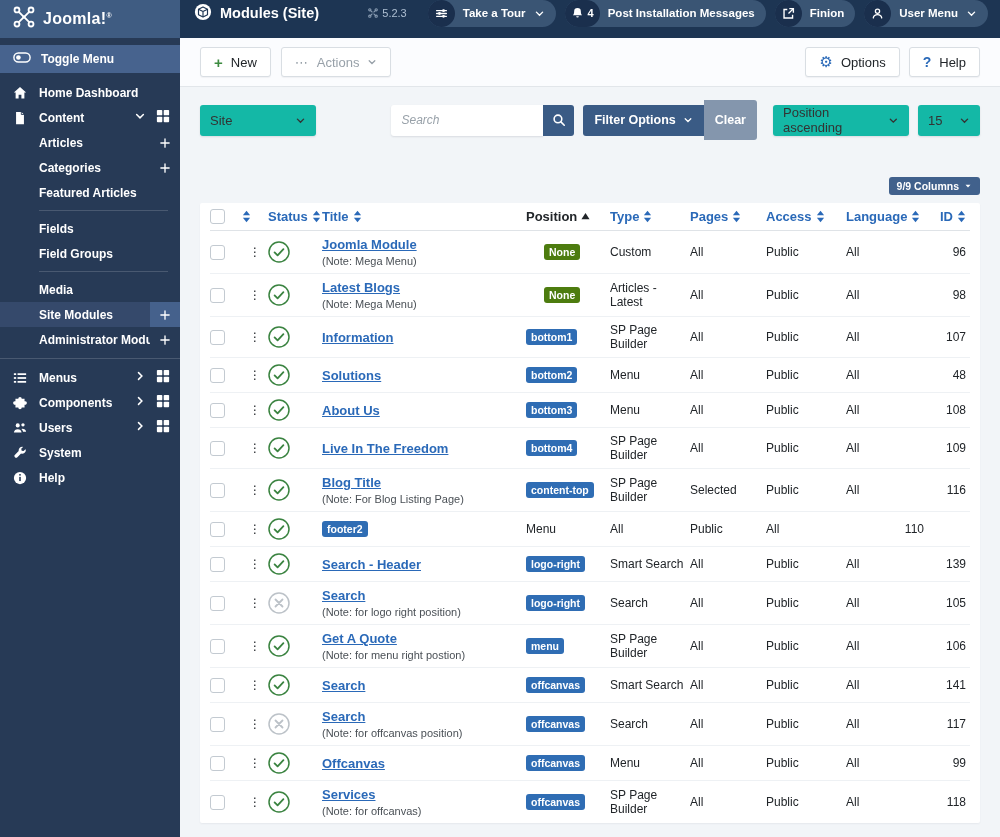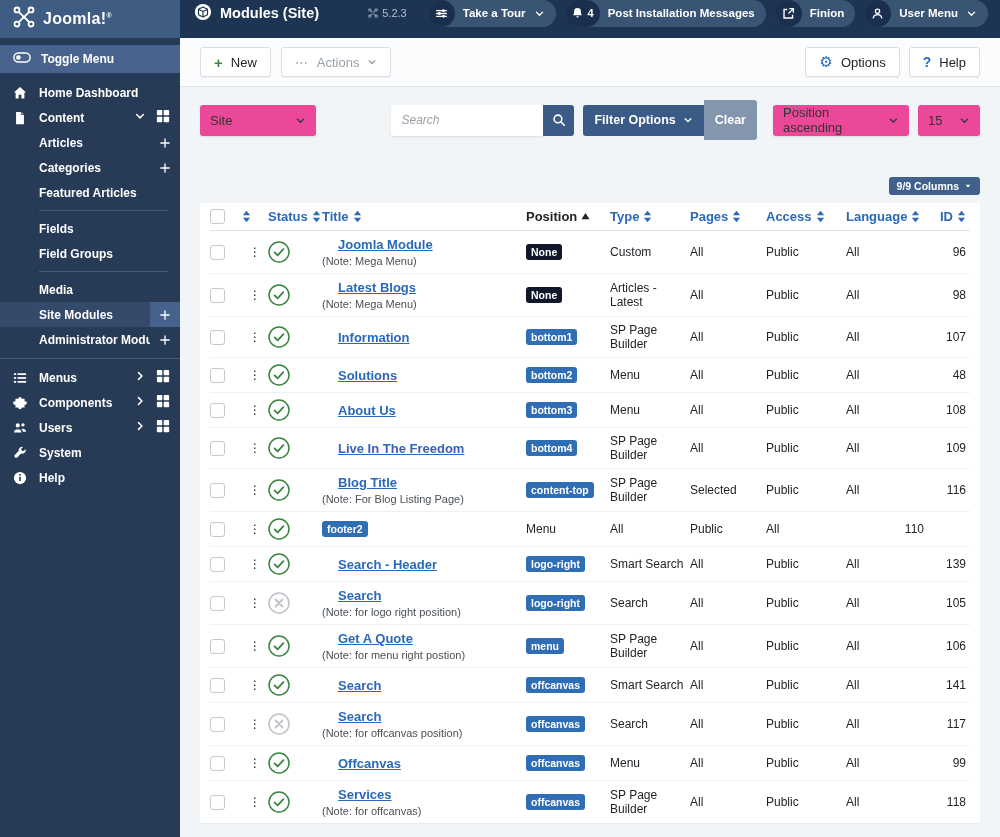--- a/index.html
+++ b/index.html
@@ -50,21 +50,21 @@
     box-shadow:0 1px 1px rgba(30,40,60,.05); font-family:inherit; }
   .btn .plus-green { color:#3d8b40; font-size:15px; font-weight:bold; line-height:1; }
   .btn.disabled { color:#98a1a9; }
   .btn .dots { letter-spacing:1px; color:#98a1a9; font-size:13px; }
   .toolbar-right { margin-left:auto; display:flex; gap:9px; }
   .gear-glyph { color:#2a69b8; font-size:15px; line-height:1; font-family:"DejaVu Sans",sans-serif; }
   .q-glyph { color:#2a69b8; font-weight:bold; font-size:14px; }
 
   .content { flex:1; padding:13px 20px 0 20px; display:flex; flex-direction:column; min-height:0; }
   .filter-row { display:flex; align-items:center; flex:none; }
-  .select { background:#ec4899; height:31px; border-radius:3px; box-shadow:0 1px 2px rgba(30,40,60,.12);
+  .select { background:#14b8a6; height:31px; border-radius:3px; box-shadow:0 1px 2px rgba(30,40,60,.12);
     display:flex; align-items:center; justify-content:space-between; padding:0 10px; font-size:13px; color:#333; cursor:pointer; }
   .sel-site { width:116px; }
   .search-group { margin-left:auto; display:flex; }
   .search-input { width:152px; height:31px; border:none; box-shadow:0 1px 2px rgba(30,40,60,.12);
     border-radius:3px 0 0 3px; padding:0 10px; font-size:12px; font-family:inherit; color:#333; }
   .search-input::placeholder { font-style:italic; color:#98a1a9; }
   .search-btn { width:31px; height:31px; background:#3a5b85; border:none; border-radius:0 3px 3px 0;
     display:flex; align-items:center; justify-content:center; cursor:pointer; }
   .fo-group { display:flex; margin-left:9px;align-items:center; }
   .btn-filter-options { height:31px; background:#3a5b85; color:#fff; font-size:12.5px; font-weight:bold;
@@ -86,26 +86,26 @@
   .th.dark { color:#212529; }
   .th.right { justify-content:flex-end; padding-right:4px; }
   .trow { border-bottom:1px solid #eef1f4; }
   .trow:last-child { border-bottom:none; }
   .trow .cell { font-size:12px; color:#212529; padding:6px 0; }
   .c-check { display:flex; justify-content:flex-start; }
   .checkbox { width:15px; height:15px; border:1px solid #c3cad1; border-radius:3px; background:#fff; display:inline-block; cursor:pointer; }
   .c-drag { color:#ccd1d6; font-size:13px; text-align:center; cursor:grab; font-family:"DejaVu Sans",sans-serif; }
   .c-status { display:flex; align-items:center; }
   .status-icon { width:22px; height:22px; display:inline-flex; cursor:pointer; }
-  .title-link { color:#2a69b8; font-size:13px; font-weight:bold; text-decoration:underline; cursor:pointer;margin-left:16px; }
+  .title-link { color:#2a69b8; font-size:13px; font-weight:bold; text-decoration:underline; cursor:pointer; }
   .note { font-size:11px; color:#4a5056; margin-top:3px; }
   .note:empty { display:none; }
   .badge { display:inline-block; font-size:10.5px; font-weight:bold; color:#fff; padding:2.5px 5px;
     border-radius:3px; background:#2f6db4; line-height:1; }
-  .badge.dark { background:#0f172a; }
+  .badge.dark { background:#4d7c0f;margin-left:18px; }
   .c-id { text-align:right; font-size:12.5px; padding-right:4px !important; }
 
   
   .list-footer { flex:none; padding:13px 0 0 0; }
   .items-count { text-align:right; font-size:13px; color:#0f172a; }
   .pagination { display:flex; justify-content:flex-end; margin-top:13px; }
   .pg-btn { width:31px; height:31px; display:flex; align-items:center; justify-content:center;
     background:#fff; color:#2a69b8; font-size:13px; font-weight:bold; cursor:pointer; border:none; font-family:inherit; }
   .pg-btn.disabled { background:#e9ecef; color:#a9b1b9; cursor:default; }
   .pg-btn.active { background:#2c5784; color:#fff; }

